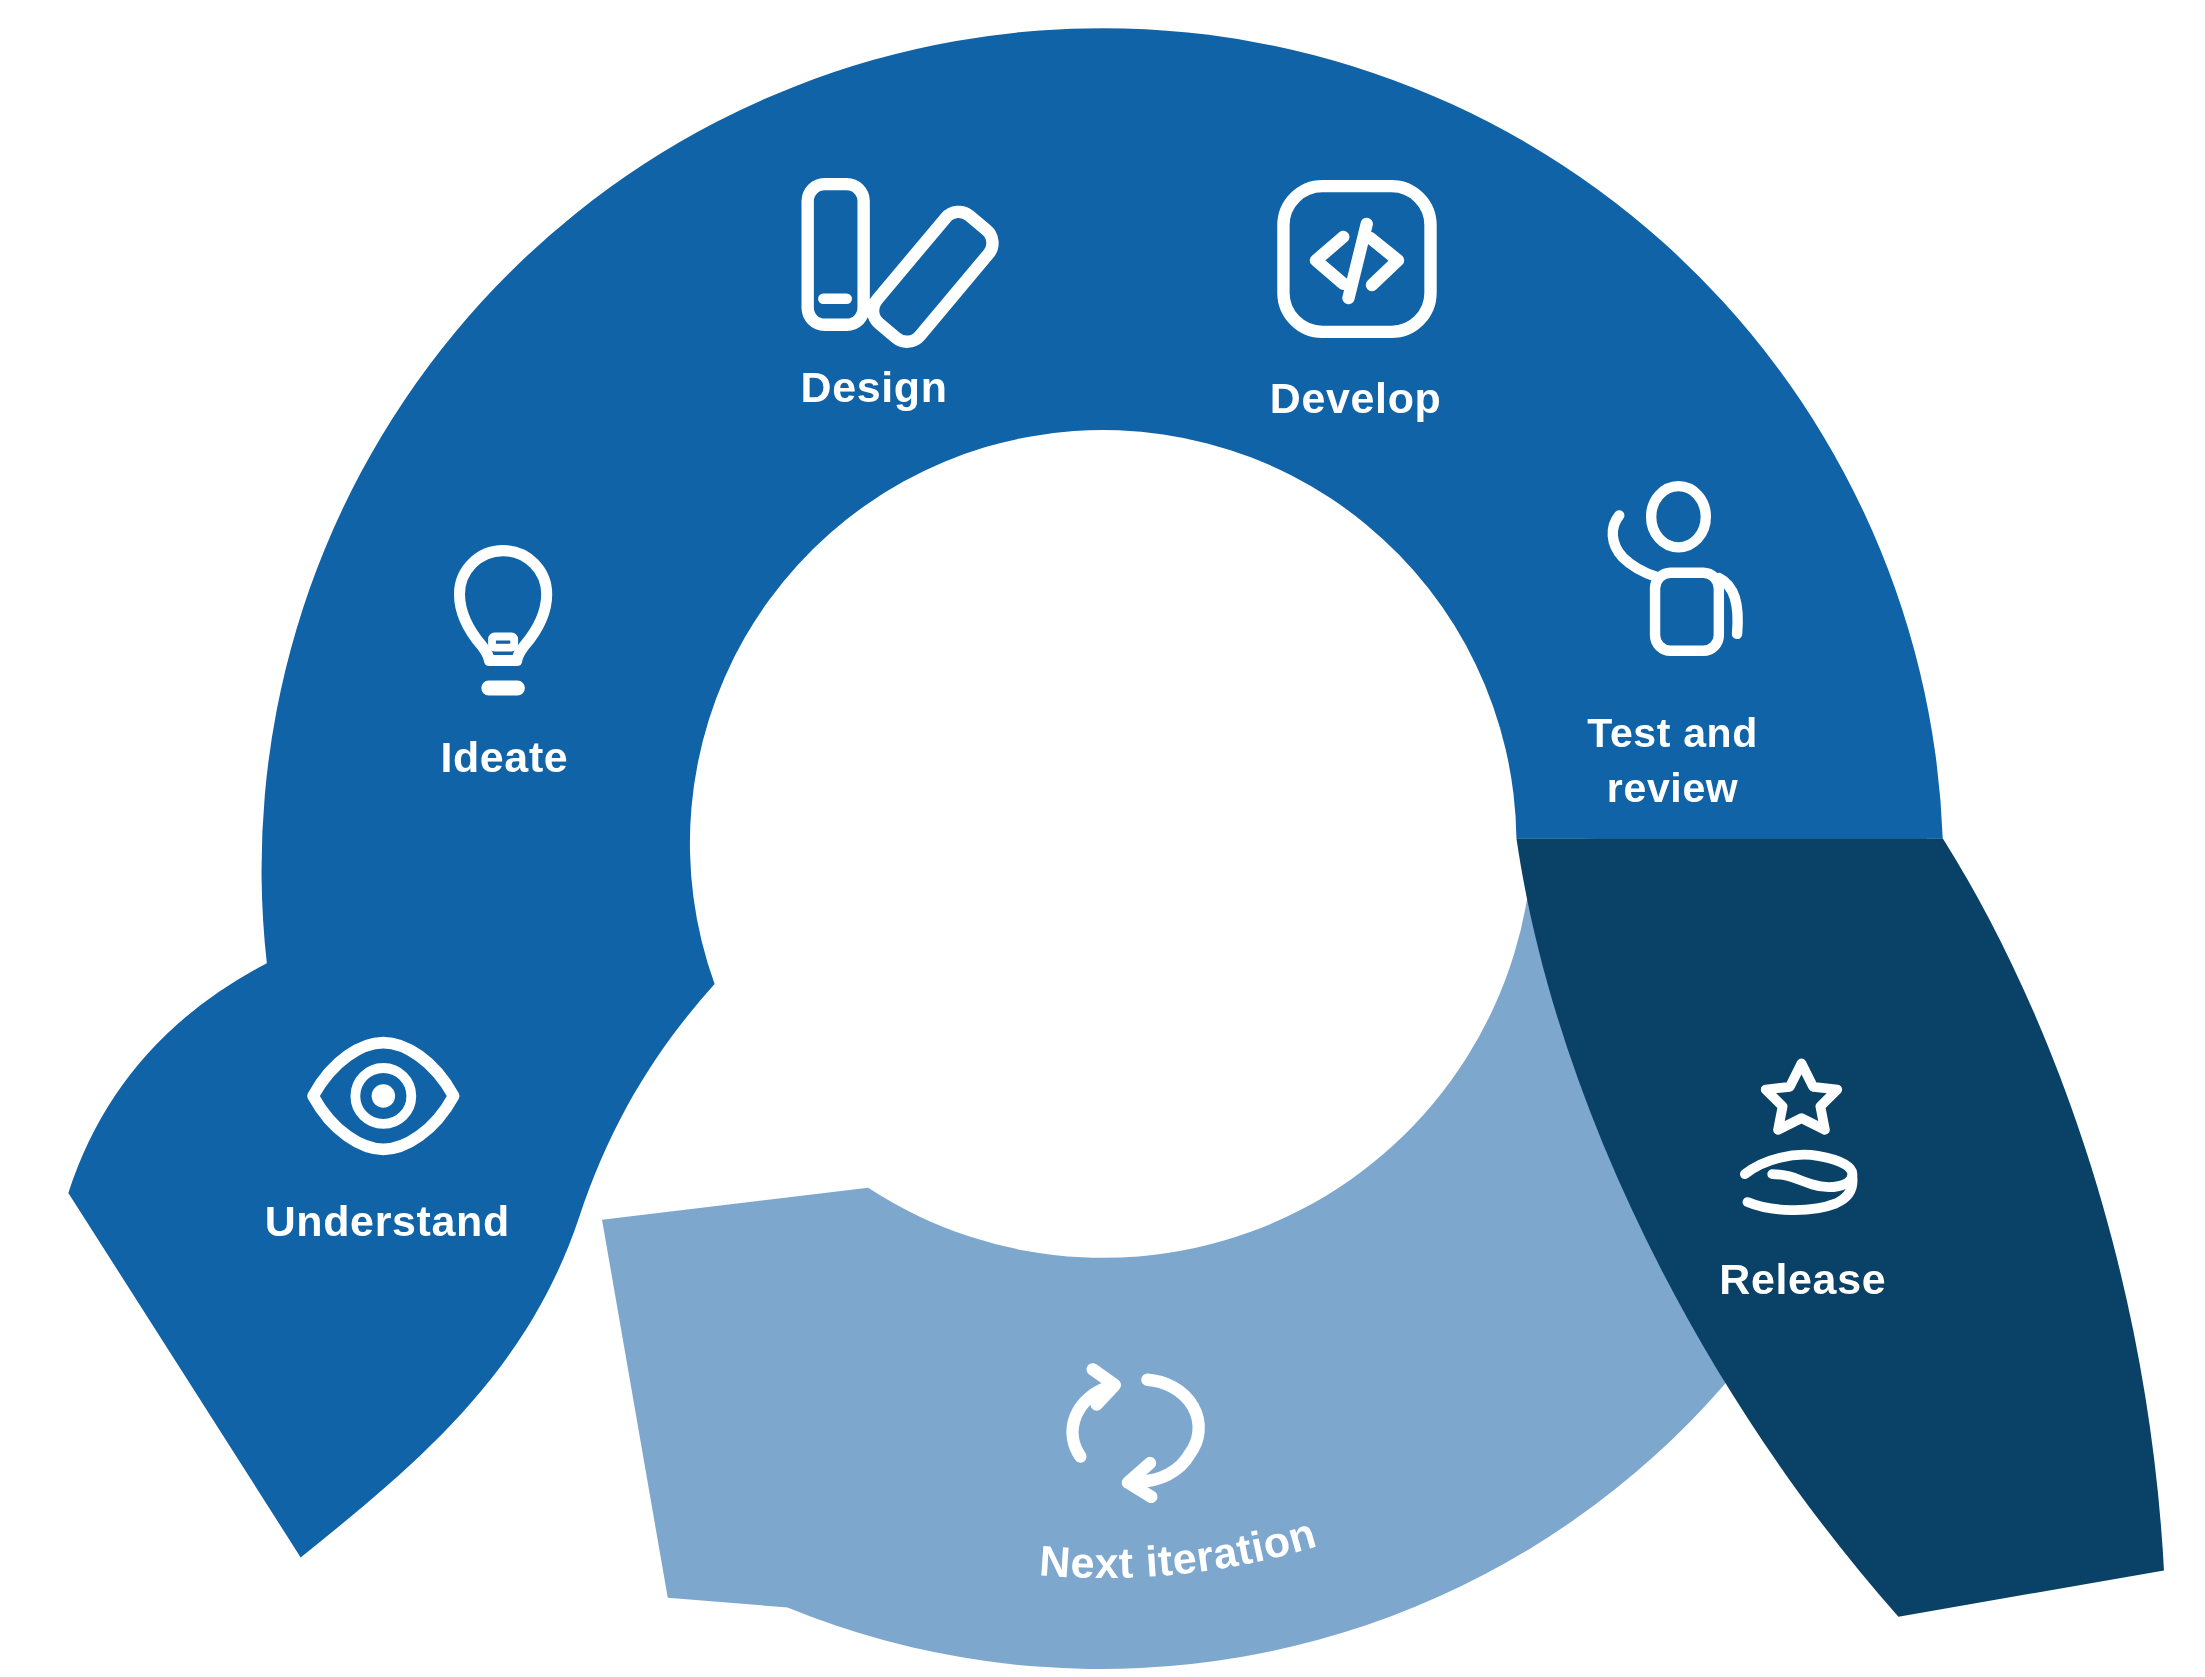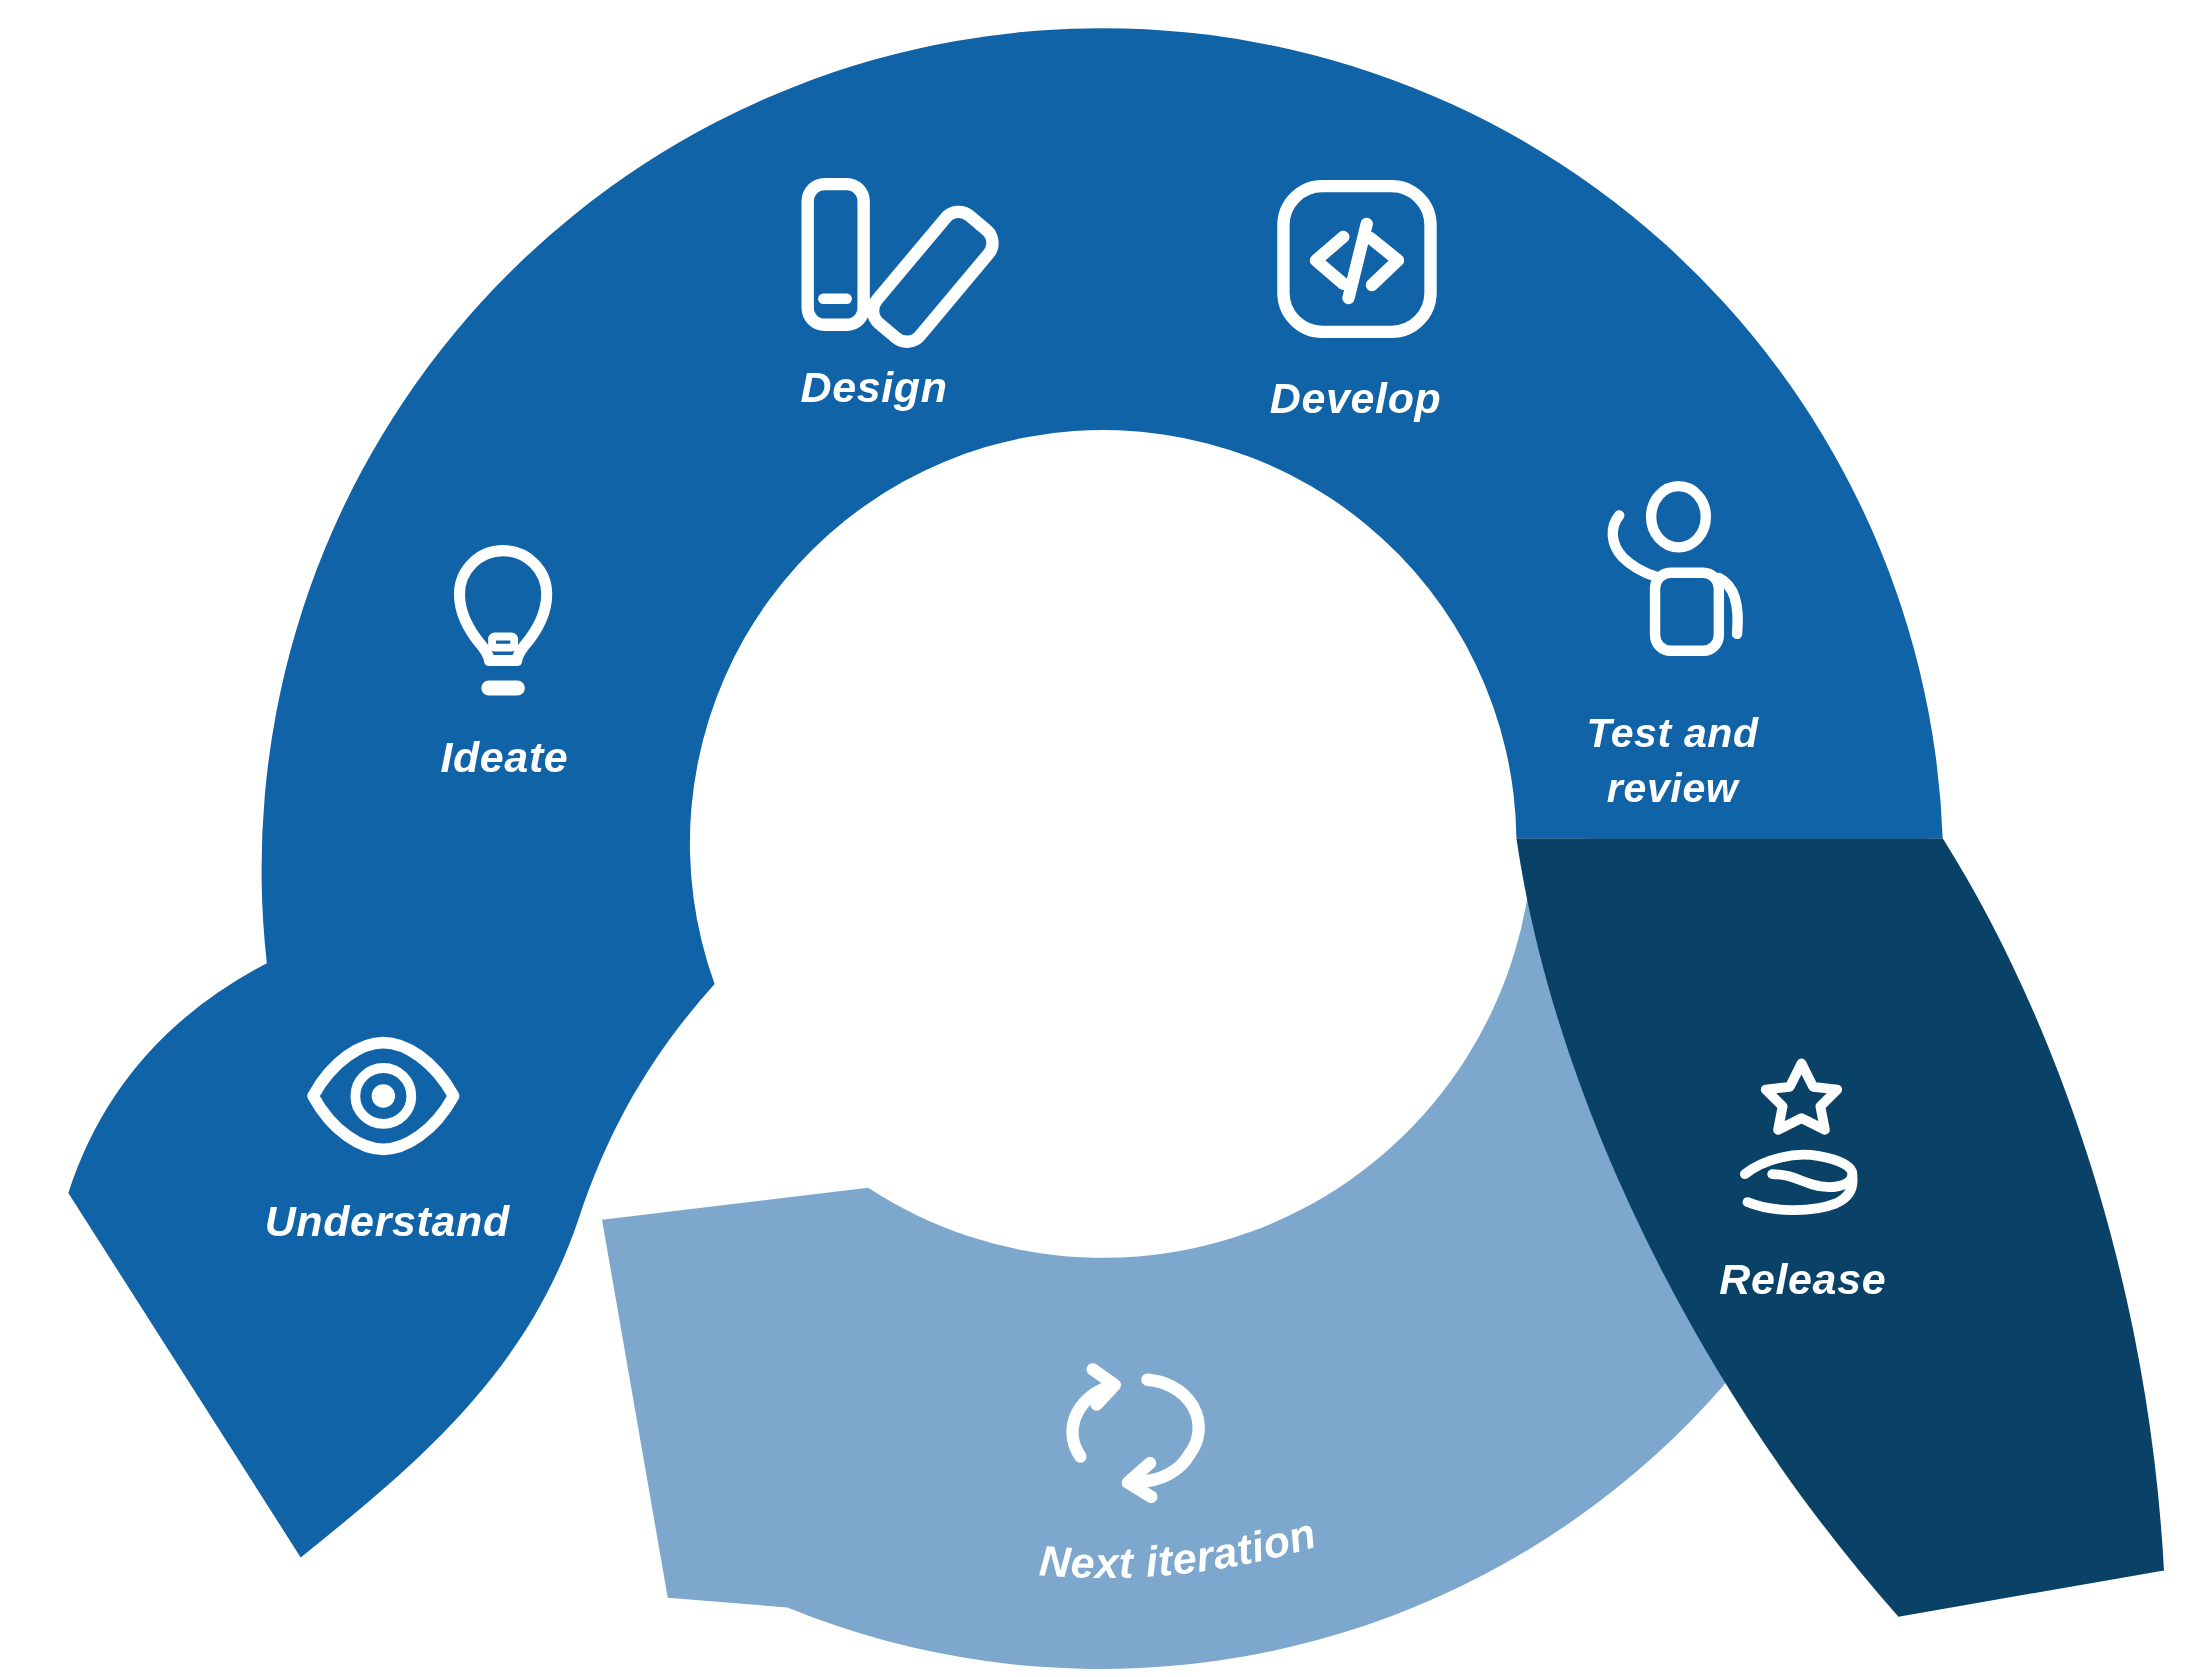--- a/index.html
+++ b/index.html
@@ -3,21 +3,20 @@
 <meta charset="utf-8">
 <style>
   html, body {
     margin: 0;
     padding: 0;
     background: #ffffff;
   }
   .stage {
     width: 100%;
     background: #ffffff;
-    font-style: italic;
   }
   svg {
     display: block;
     width: 100%;
     height: auto;
   }
   .stage-label {
     font-family: "Liberation Sans", sans-serif;
     font-weight: 700;
     fill: #ffffff;

